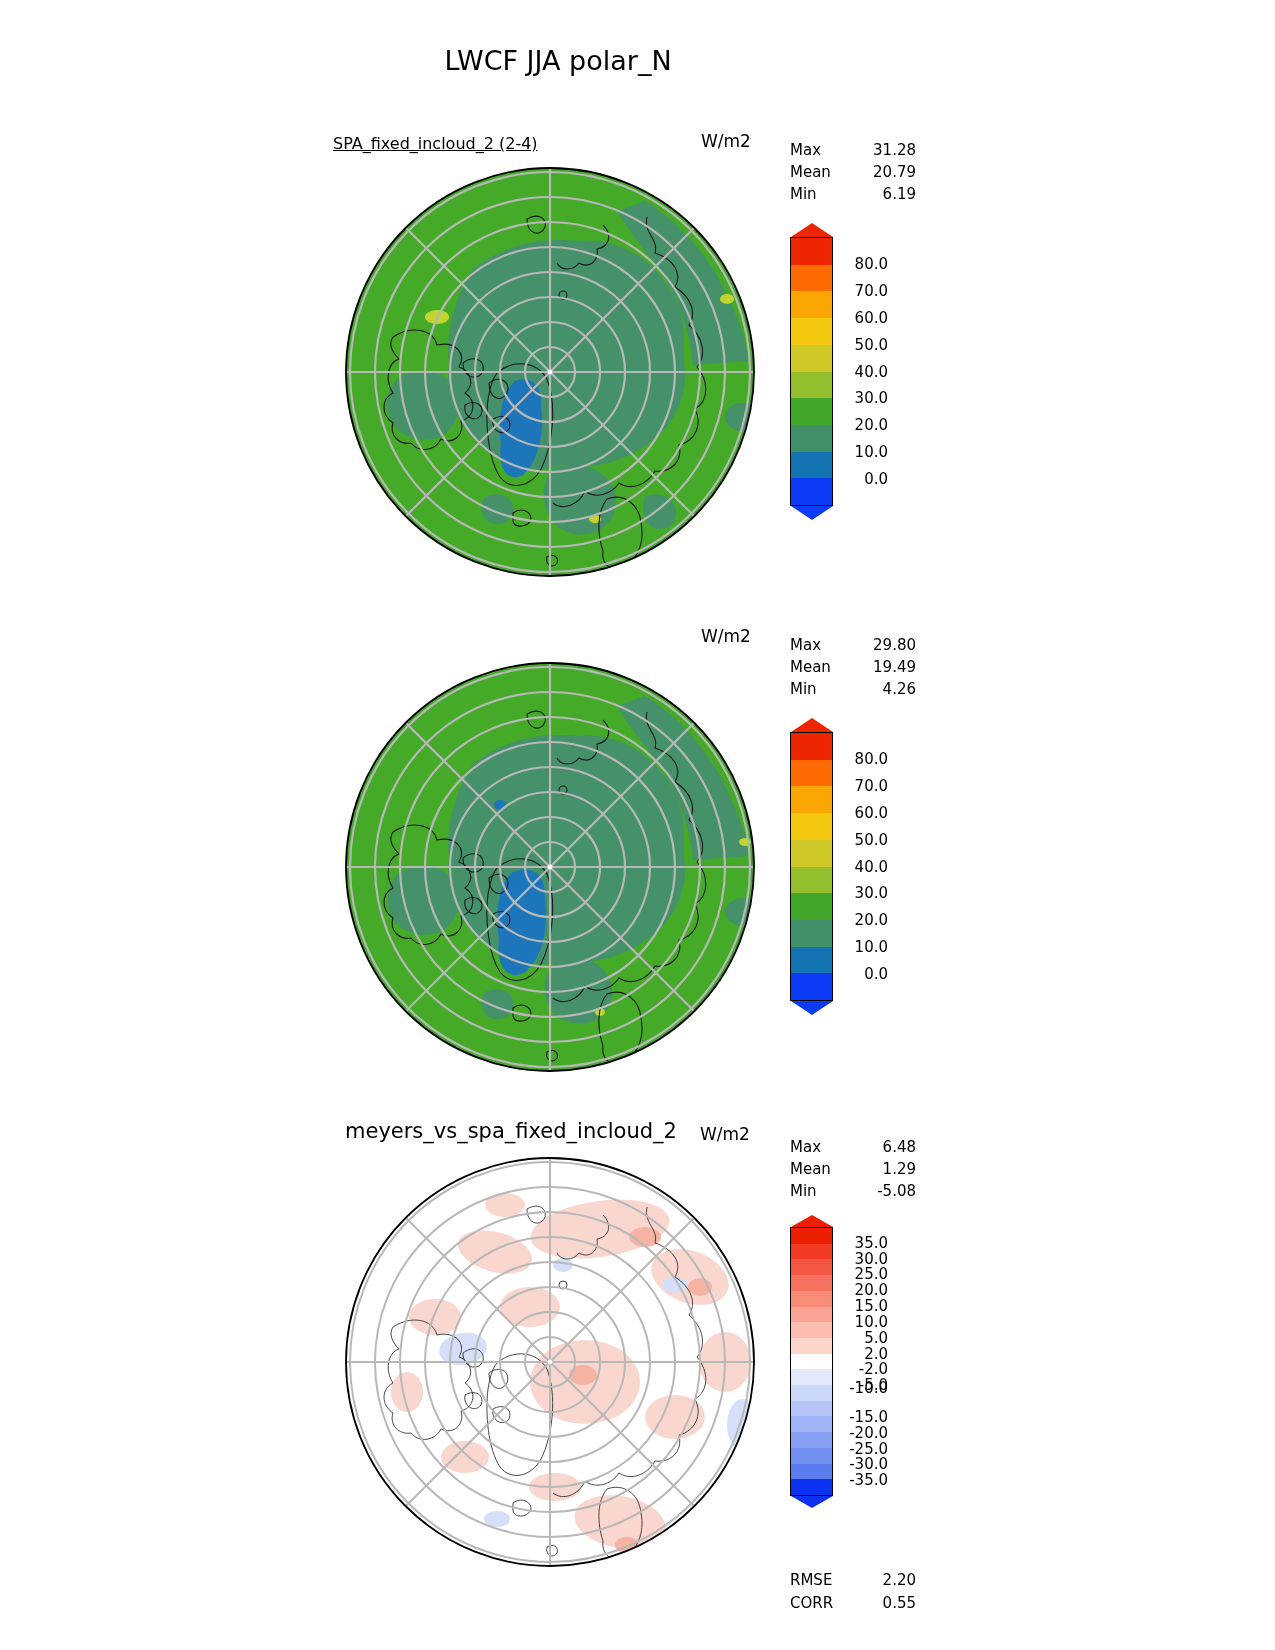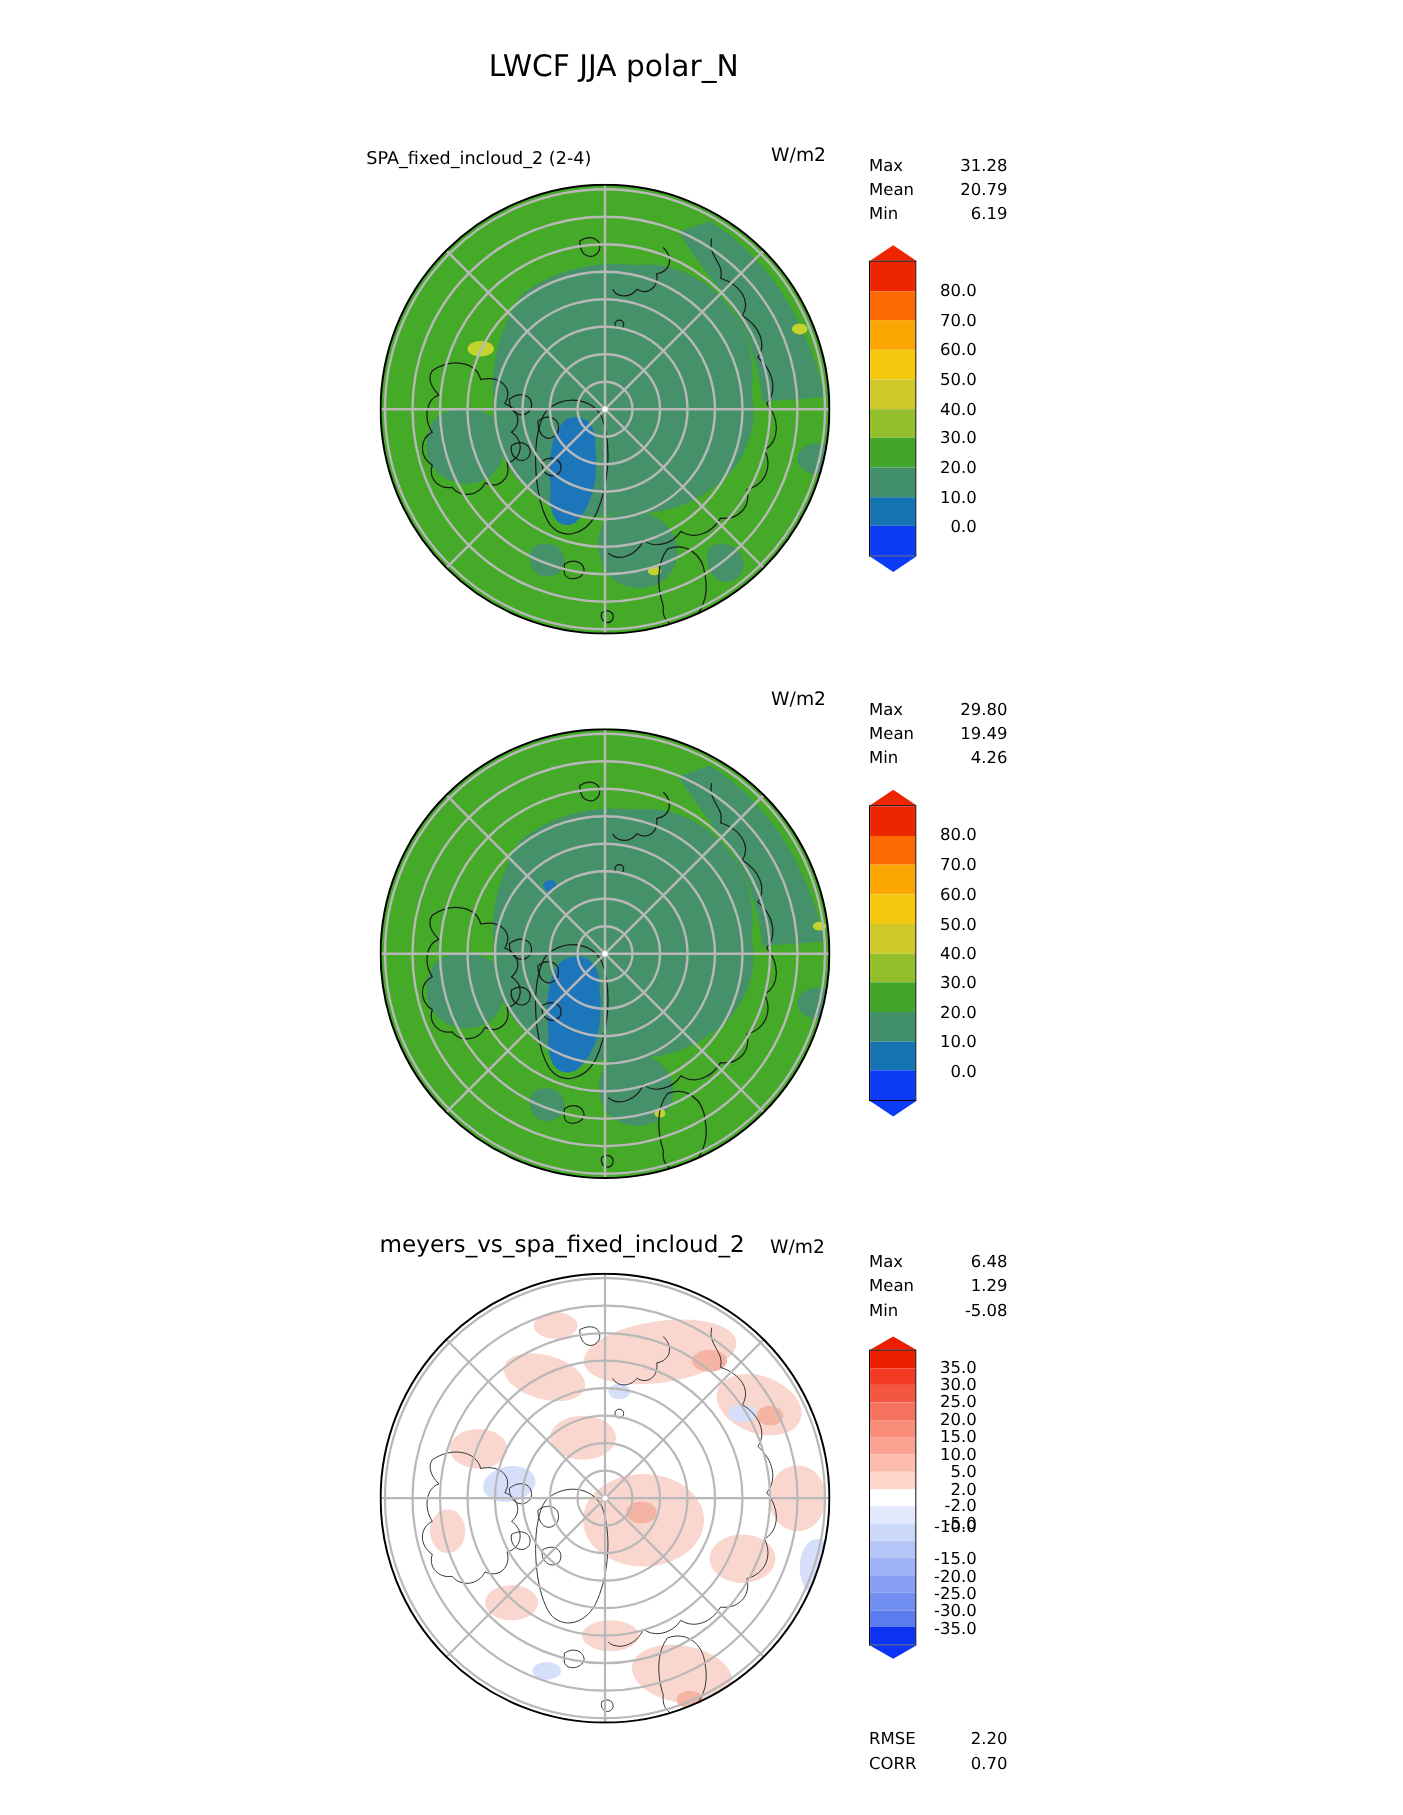--- a/index.html
+++ b/index.html
@@ -30,21 +30,21 @@
   .cb-tick{position:absolute;right:0;font-size:15px;line-height:18px;white-space:nowrap;}
   svg.map{position:absolute;}
 </style>
 </head>
 <body>
 
 <div id="figure">
 
   <div class="abs main-title" style="left:298px;top:45px;width:520px;">LWCF JJA polar_N</div>
 
-  <div class="abs p-title" style="left:333px;top:134px;">SPA_fixed_incloud_2 (2-4)</div>
+  <div class="abs p-title" style="left:333px;top:134px;text-decoration:underline;">SPA_fixed_incloud_2 (2-4)</div>
   <div class="abs units" style="left:701px;top:131px;">W/m2</div>
 
   <div class="stats" style="left:790px;top:139px;">
     <div><span class="stat-label">Max</span><span class="stat-value">31.28</span></div>
     <div><span class="stat-label">Mean</span><span class="stat-value">20.79</span></div>
     <div><span class="stat-label">Min</span><span class="stat-value">6.19</span></div>
   </div>
 
   <svg class="map" width="410" height="410" viewBox="0 0 410 410" style="left:345px;top:167px;">
     <defs>
@@ -340,16 +340,16 @@
         <div class="cb-tick" style="top: 180.882px;">-15.0</div>
         <div class="cb-tick" style="top: 196.706px;">-20.0</div>
         <div class="cb-tick" style="top: 212.529px;">-25.0</div>
         <div class="cb-tick" style="top: 228.353px;">-30.0</div>
         <div class="cb-tick" style="top: 244.176px;">-35.0</div>
       </div>
   </div>
 
   <div class="metrics" style="left:790px;top:1521px;margin-top:48px;">
     <div><span class="stat-label">RMSE</span><span class="stat-value">2.20</span></div>
-    <div><span class="stat-label">CORR</span><span class="stat-value">0.70</span></div>
+    <div><span class="stat-label">CORR</span><span class="stat-value">0.55</span></div>
   </div>
 
 </div>
 
 </body></html>

